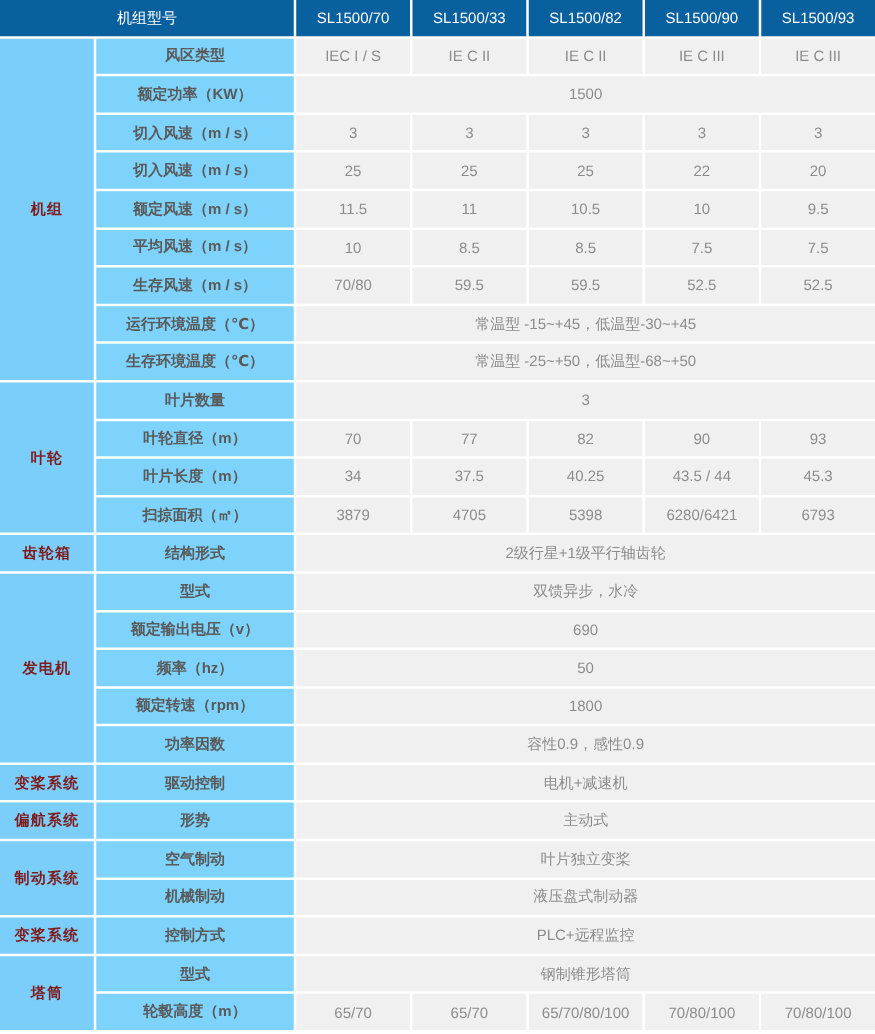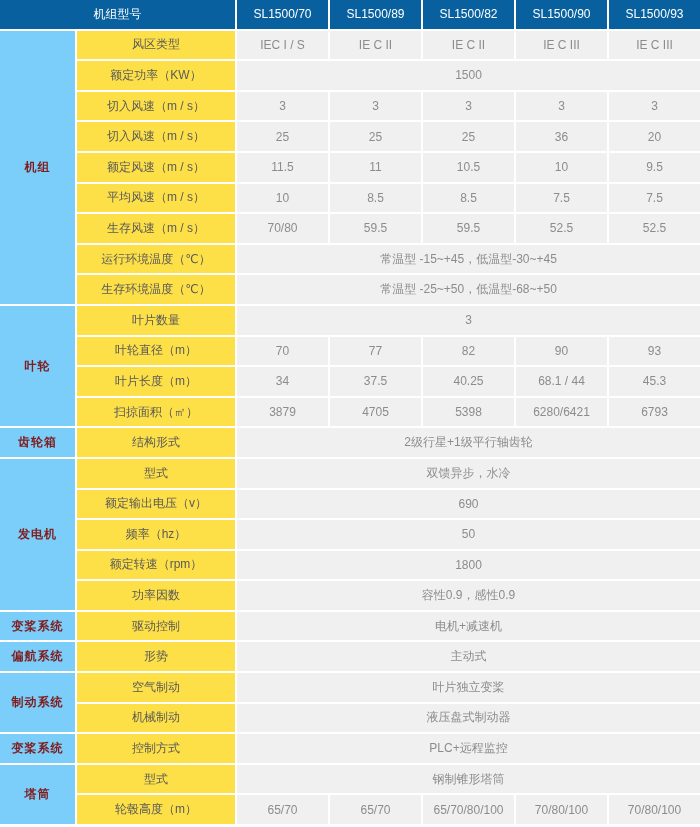--- a/index.html
+++ b/index.html
@@ -37,22 +37,23 @@
     font-size: 12px;
   }
   td.side {
     background: #7bcdfa;
     color: #7f1d1d;
     font-weight: bold;
     font-size: 13px;
     letter-spacing: 1px;
   }
   td.lbl {
-    background: #fde047;
+    background: #7dd3fc;
     color: #5a5a5a;
+    font-weight: bold;
   }
   td.val {
     background: #f0f0f0;
     color: #8c8c8c;
   }
 </style>
 </head>
 <body>
 
 <div class="viewport">
@@ -63,21 +64,21 @@
       <col style="width:91px">
       <col style="width:91px">
       <col style="width:91px">
       <col style="width:91px">
       <col style="width:91px">
     </colgroup>
     <tbody>
         <tr>
           <td class="hd" colspan="2">机组型号</td>
           <td class="hd">SL1500/70</td>
-          <td class="hd">SL1500/89</td>
+          <td class="hd">SL1500/33</td>
           <td class="hd">SL1500/82</td>
           <td class="hd">SL1500/90</td>
           <td class="hd">SL1500/93</td>
         </tr>
         <tr>
           <td class="side" rowspan="9">机组</td>
           <td class="lbl">风区类型</td>
           <td class="val">IEC I / S</td>
           <td class="val">IE C II</td>
           <td class="val">IE C II</td>
@@ -94,21 +95,21 @@
           <td class="val">3</td>
           <td class="val">3</td>
           <td class="val">3</td>
           <td class="val">3</td>
         </tr>
         <tr>
           <td class="lbl">切入风速（m / s）</td>
           <td class="val">25</td>
           <td class="val">25</td>
           <td class="val">25</td>
-          <td class="val">36</td>
+          <td class="val">22</td>
           <td class="val">20</td>
         </tr>
         <tr>
           <td class="lbl">额定风速（m / s）</td>
           <td class="val">11.5</td>
           <td class="val">11</td>
           <td class="val">10.5</td>
           <td class="val">10</td>
           <td class="val">9.5</td>
         </tr>
@@ -147,21 +148,21 @@
           <td class="val">77</td>
           <td class="val">82</td>
           <td class="val">90</td>
           <td class="val">93</td>
         </tr>
         <tr>
           <td class="lbl">叶片长度（m）</td>
           <td class="val">34</td>
           <td class="val">37.5</td>
           <td class="val">40.25</td>
-          <td class="val">68.1 / 44</td>
+          <td class="val">43.5 / 44</td>
           <td class="val">45.3</td>
         </tr>
         <tr>
           <td class="lbl">扫掠面积（㎡）</td>
           <td class="val">3879</td>
           <td class="val">4705</td>
           <td class="val">5398</td>
           <td class="val">6280/6421</td>
           <td class="val">6793</td>
         </tr>

